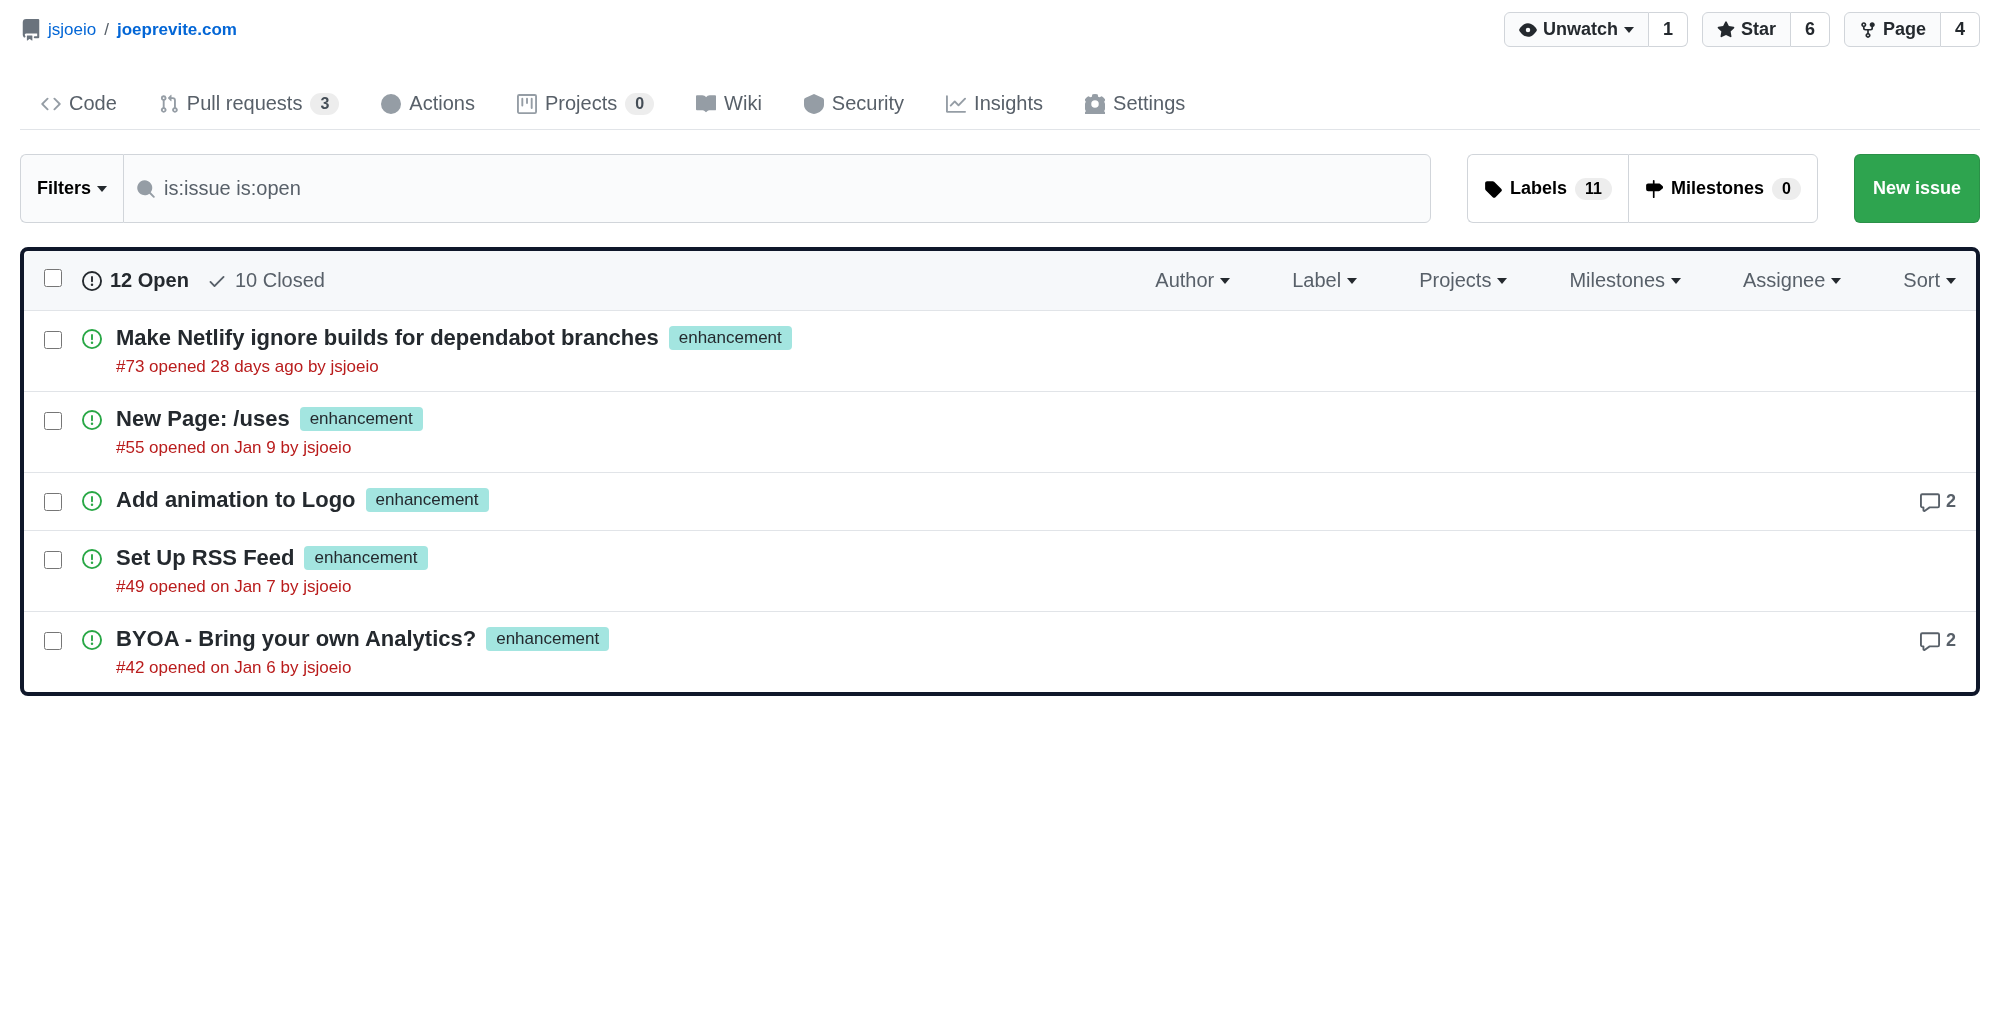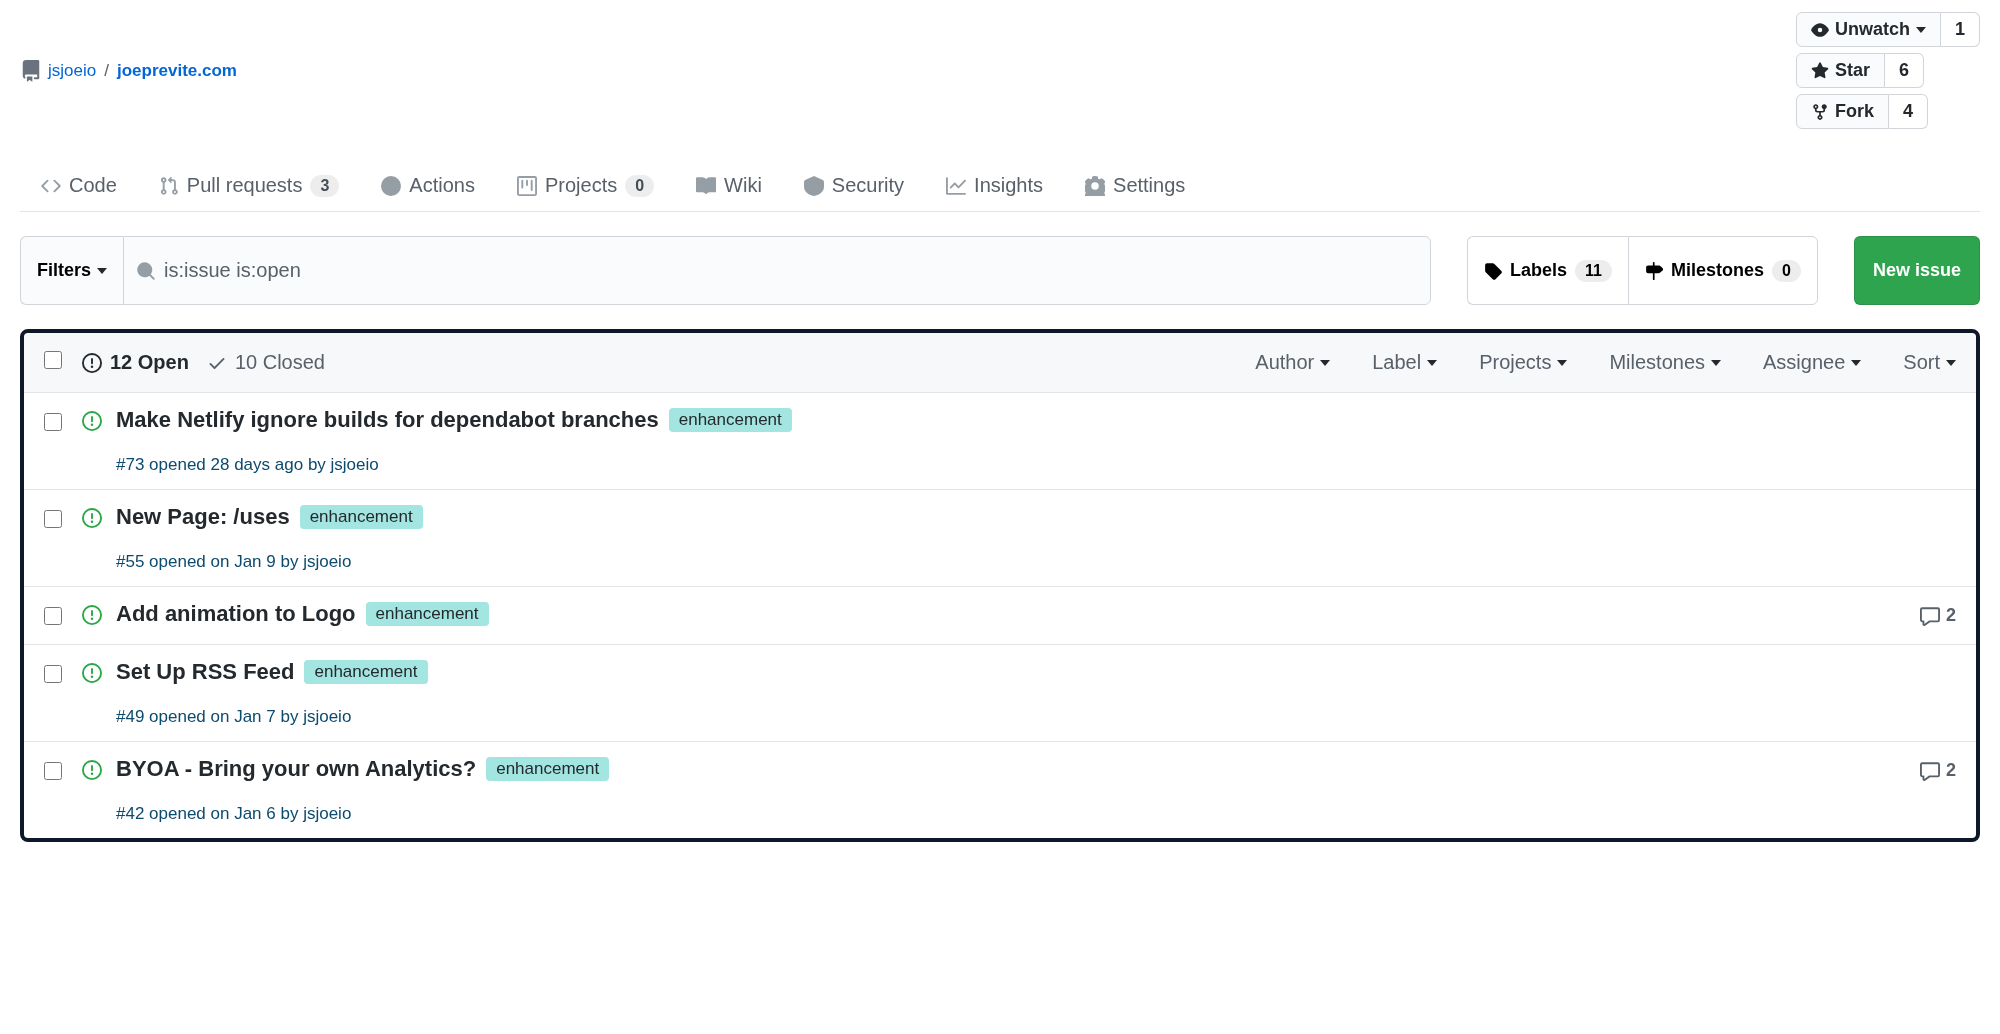--- a/index.html
+++ b/index.html
@@ -23,21 +23,21 @@
     align-items: center;
     font-size: 17px;
     gap: 6px;
   }
   .repo-title a { color: #0366d6; text-decoration: none; }
   .repo-title .owner { font-weight: 400; }
   .repo-title .sep { color: #586069; margin: 0 2px; }
   .repo-title .name { font-weight: 600; }
   .repo-icon { color: #6a737d; display: inline-flex; }
   
-  .repo-actions { display: flex; gap: 6px; flex-direction: column; }
+  .repo-actions { display: flex; gap: 14px; }
   .btn-group { display: flex; }
   .btn {
     background: #fafbfc;
     border: 1px solid #d1d5da;
     border-radius: 6px;
     padding: 6px 14px;
     font-size: 18px;
     font-weight: 600;
     color: #24292e;
     cursor: pointer;
@@ -190,21 +190,21 @@
     align-items: center;
     border-radius: 8px 8px 0 0;
   }
   .box-header .checkbox-wrap { margin-right: 20px; }
   input[type="checkbox"] {
     width: 18px; height: 18px; cursor: pointer;
   }
   .state-toggle { display: flex; gap: 18px; align-items: center; }
   .state-item { display: flex; align-items: center; gap: 8px; color: #586069; cursor: pointer; font-size: 20px; }
   .state-item.active { font-weight: 700; color: #24292e; }
-  .header-filters { margin-left: auto; display: flex; gap: 42px; }
+  .header-filters { margin-left: auto; display: flex; gap: 62px; }
   .hf-item { color: #586069; font-size: 20px; cursor: pointer; display: flex; align-items: center; gap: 6px; }
   
   .issue-row {
     border-bottom: 1px solid #e1e4e8;
     padding: 14px 20px;
     display: flex;
     align-items: flex-start;
   }
   .issue-row:last-child { border-bottom: none; }
   .issue-row .checkbox-wrap { margin-right: 20px; padding-top: 6px; }
@@ -213,21 +213,21 @@
   .issue-title-row { display: flex; align-items: center; flex-wrap: wrap; gap: 10px; }
   .issue-title { font-size: 22px; font-weight: 700; color: #24292e; cursor: pointer; }
   .label-badge {
     background: #a3e5e0;
     color: #24292e;
     font-size: 17px;
     font-weight: 500;
     padding: 2px 10px;
     border-radius: 4px;
   }
-  .issue-meta { color: #0c4a6e; font-size: 17px; margin-top: 22px; }
+  .issue-meta { color: #b91c1c; font-size: 17px; margin-top: 6px; }
   .issue-right { display: flex; align-items: center; gap: 6px; color: #586069; padding-top: 4px; }
   .comment-count { font-weight: 700; font-size: 18px; }
   
   svg { display: block; }
 </style>
 </head>
 <body>
 
 <div class="container">
 
@@ -266,21 +266,21 @@
         </button>
         <span class="count">6</span>
       </div>
       <div class="btn-group">
         <button class="btn">
           <span>
               <svg width="18" height="18" viewBox="0 0 16 16" fill="currentColor">
                 <path d="M5 3.25a.75.75 0 11-1.5 0 .75.75 0 011.5 0zm0 2.122a2.25 2.25 0 10-1.5 0v.878A2.25 2.25 0 005.75 8.5h1.5v2.128a2.251 2.251 0 101.5 0V8.5h1.5a2.25 2.25 0 002.25-2.25v-.878a2.25 2.25 0 10-1.5 0v.878a.75.75 0 01-.75.75h-4.5A.75.75 0 015 6.25v-.878zm3.75 7.378a.75.75 0 11-1.5 0 .75.75 0 011.5 0zm3-8.75a.75.75 0 100-1.5.75.75 0 000 1.5z"></path>
               </svg>
             </span>
-          <span>Fork</span>
+          <span>Page</span>
         </button>
         <span class="count">4</span>
       </div>
     </div>
   </div>
 
   <div class="repo-nav">
     <div class="nav-tab">
       <span class="nav-icon">
           <svg width="20" height="20" viewBox="0 0 16 16" fill="currentColor">

